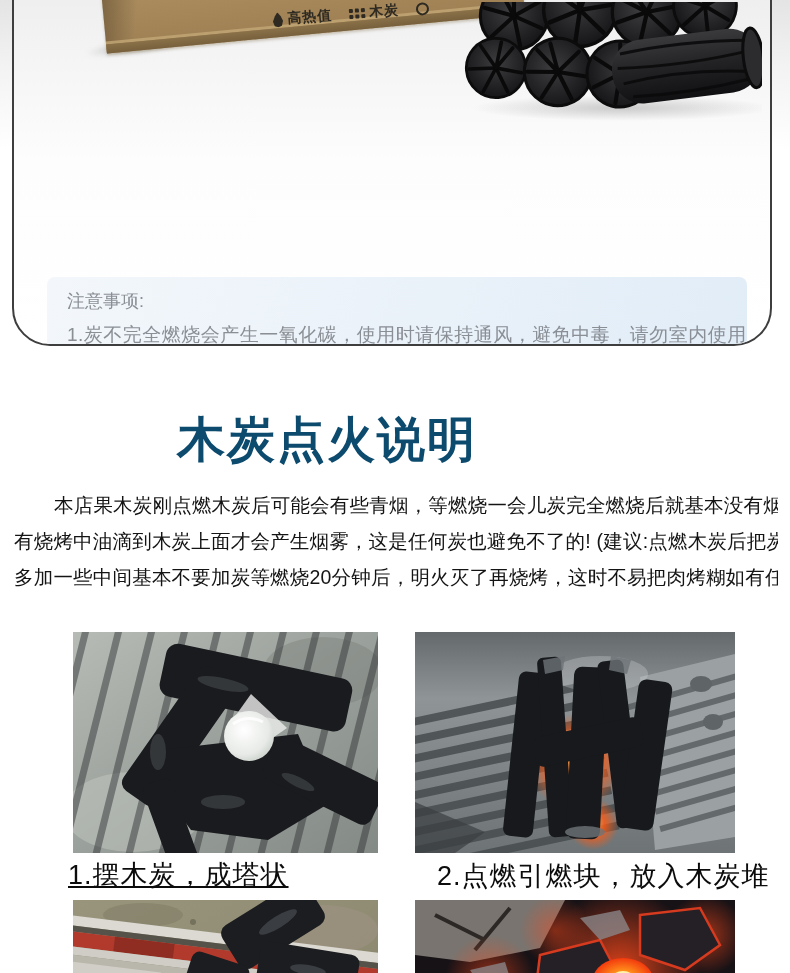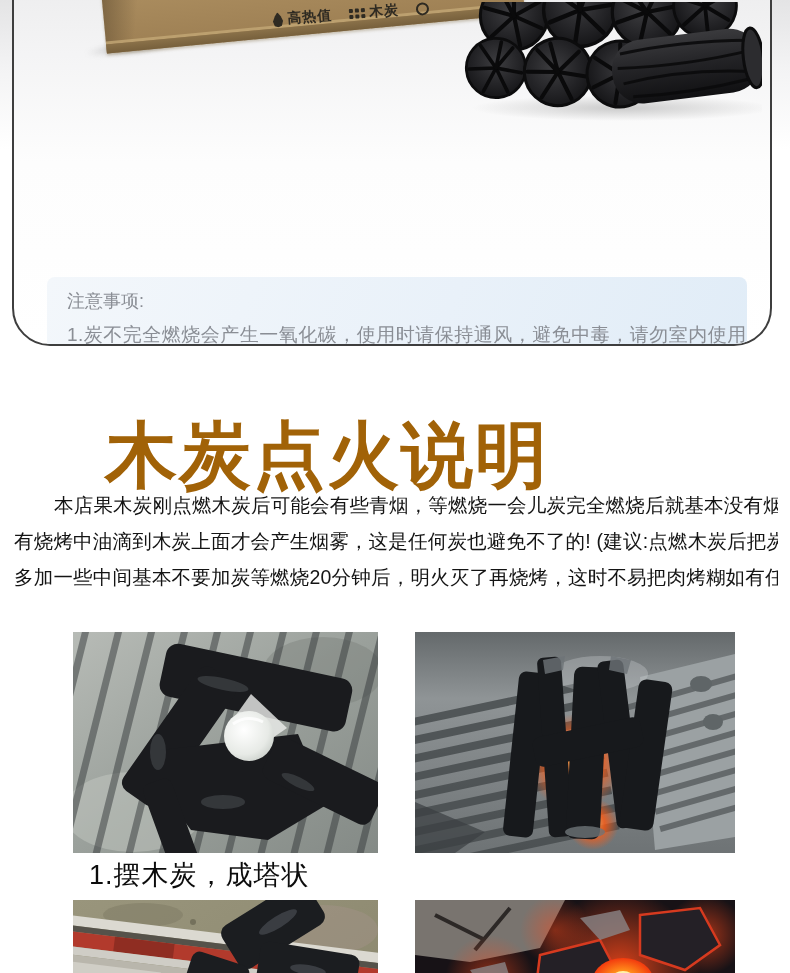--- a/index.html
+++ b/index.html
@@ -53,34 +53,34 @@
     background:linear-gradient(110deg,#f3f7fb 0%,#e9f1f9 55%,#e0ecf7 100%);
     border-radius:8px;
     margin-top:23px;
   }
   .notice .ntitle{position:absolute;left:20px;top:12px;font-size:18px;color:#8a8e95;}
   .notice .nline{position:absolute;left:20px;font-size:19px;color:#8a8e95;white-space:nowrap;letter-spacing:.5px;}
   .nline.l1{top:45px;} .nline.l2{top:80px;}
   
   .sec-title{
     position:absolute;left:0;top:408px;width:654px;text-align:center;
-    font-size:72px;font-weight:800;color:#a16207;letter-spacing:2px;
+    font-size:48px;font-weight:800;color:#0c4a6e;letter-spacing:2px;
   }
   .para{position:absolute;left:14px;top:487px;width:764px;}
   .para .pline{font-size:19.5px;line-height:36px;color:#141414;white-space:nowrap;overflow:hidden;letter-spacing:.2px;}
   .para .pline.first{text-indent:40px;}
   
   .photo{position:absolute;overflow:hidden;background:#888;}
   .photo svg{display:block;}
   #photo1{left:73px;top:632px;width:305px;height:221px;}
   #photo2{left:415px;top:632px;width:320px;height:221px;}
   #photo3{left:73px;top:900px;width:305px;height:200px;}
   #photo4{left:415px;top:900px;width:320px;height:200px;}
   .caption{position:absolute;font-size:27px;color:#0c0c0c;white-space:nowrap;letter-spacing:1px;}
-  #cap1{left:89px;top:857px;}
+  #cap1{left:68px;top:857px;text-decoration:underline;}
   #cap2{left:437px;top:858px;}
 </style>
 </head>
 <body>
 
 <div id="screen">
   <div class="top-wash"></div>
 
   <div class="hero-card">
     <div class="hero-inner">
@@ -304,20 +304,21 @@
       </g>
       <g fill="#6e7478" opacity=".8">
         <polygon points="128,28 150,24 148,38 130,42"></polygon>
         <polygon points="196,24 216,28 212,42 194,38"></polygon>
         <ellipse cx="170" cy="200" rx="20" ry="6"></ellipse>
       </g>
     </svg>
   </div>
 
   <div class="caption" id="cap1">1.摆木炭，成塔状</div>
+  <div class="caption" id="cap2">2.点燃引燃块，放入木炭堆</div>
 
   <div class="photo" id="photo3">
     <svg width="305" height="200" viewBox="0 0 305 200">
       <defs>
         <linearGradient id="p3bg" x1="0" y1="0" x2="1" y2="1">
           <stop offset="0%" stop-color="#99957c"></stop>
             <stop offset="60%" stop-color="#8f8b72"></stop>
             <stop offset="100%" stop-color="#84806a"></stop>
         </linearGradient>
       </defs>

